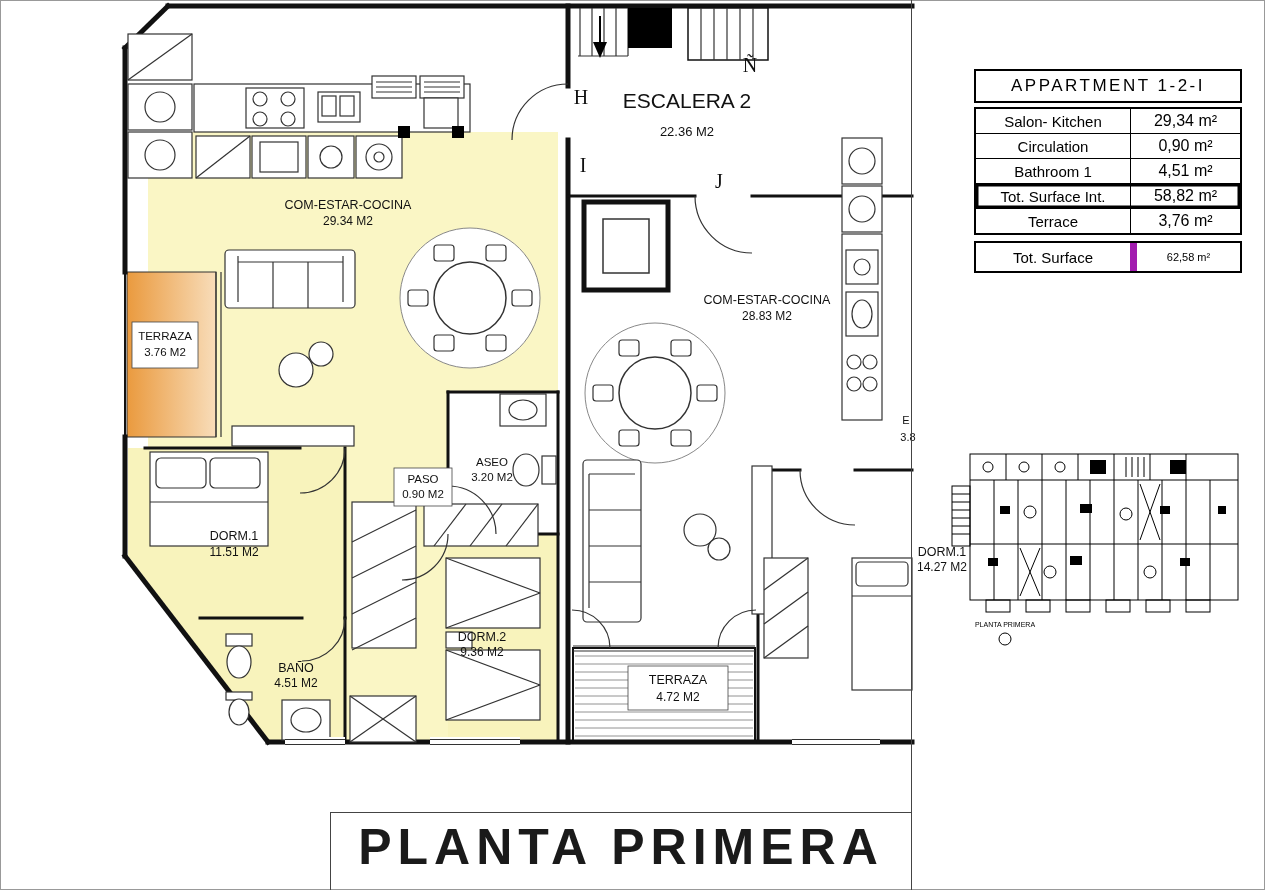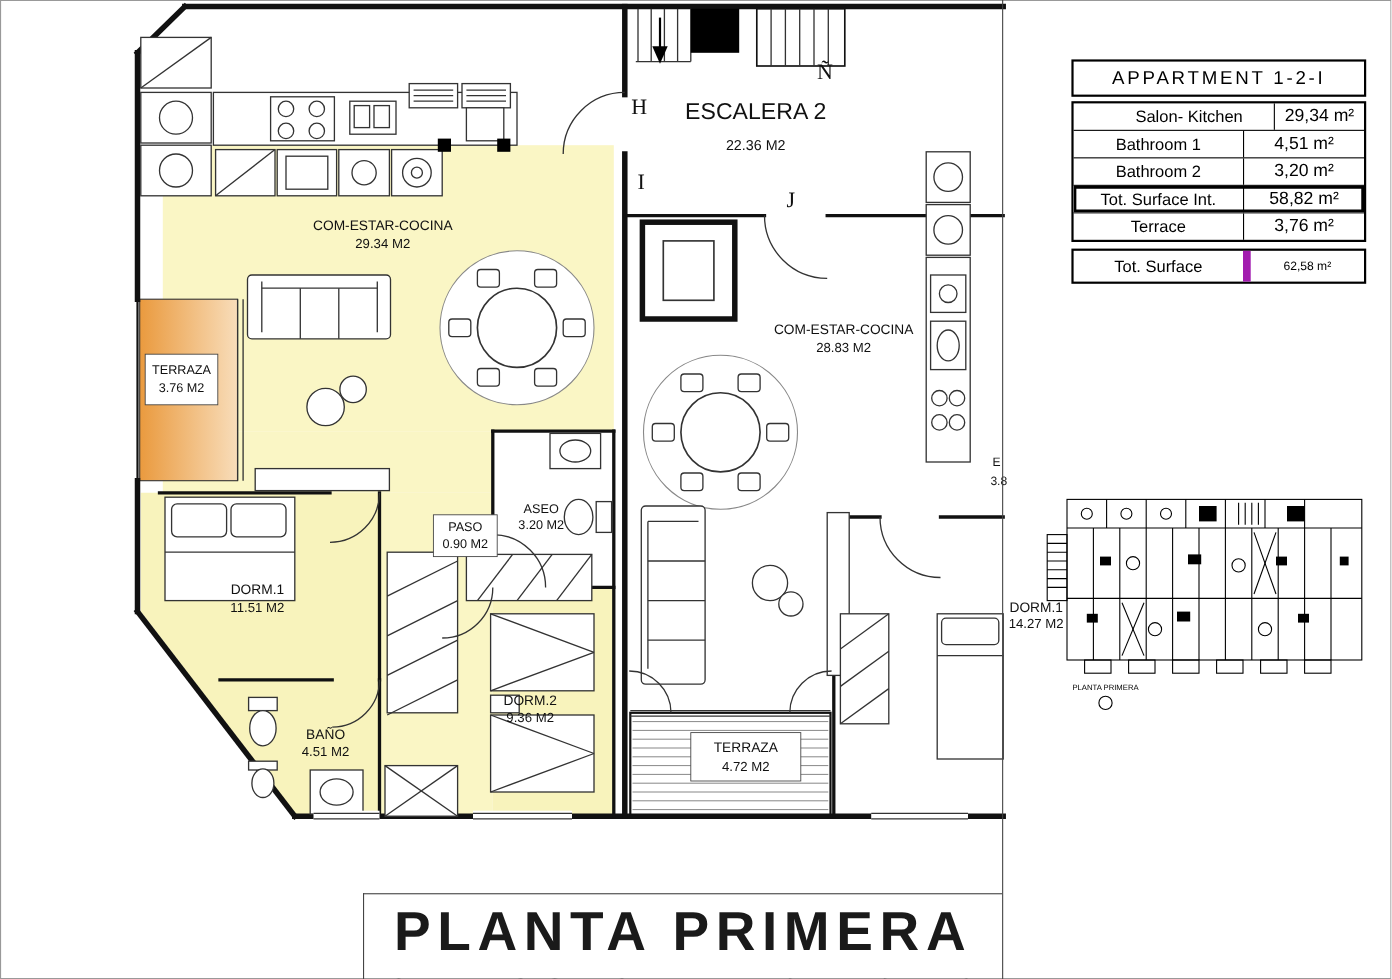--- a/index.html
+++ b/index.html
@@ -23,24 +23,24 @@
   .furn{stroke:#333;stroke-width:1.2;fill:#fff;}
   .furnnf{stroke:#333;stroke-width:1.2;fill:none;}
   .thin{stroke:#333;stroke-width:1.2;fill:none;}
   .hatchline{stroke:#777;stroke-width:.8;}
   .arc{stroke:#333;stroke-width:1.2;fill:none;}
   .labelbox{fill:#fff;stroke:#444;stroke-width:.8;}
 
   
   .summary-table{position:absolute;left:974px;top:54px;width:268px;color:#000;}
   .tbl-header{border:2px solid #000;height:30px;display:flex;align-items:center;justify-content:center;
-              font-size:17px;letter-spacing:2.5px;}
+              font-size:17px;letter-spacing:2.5px;margin-top:15px;}
   .tbl-body{border:2px solid #000;margin-top:4px;}
   .tbl-row{display:flex;height:24px;border-top:1px solid #000;}
-  .tbl-row:first-child{border-top:none;margin-left:28px;}
+  .tbl-row:first-child{border-top:none;}
   .tbl-row .lbl{width:154px;display:flex;align-items:center;justify-content:center;
                 font-size:15px;border-right:1px solid #000;}
   .tbl-row .val{flex:1;display:flex;align-items:center;justify-content:center;font-size:16px;}
   .tbl-row.emph{box-shadow:inset 0 0 0 2.5px #000;}
   .tbl-total{border:2px solid #000;margin-top:6px;height:28px;display:flex;}
   .tbl-total .lbl{width:154px;display:flex;align-items:center;justify-content:center;
                   font-size:15px;border-right:7px solid #a21caf;}
   .tbl-total .val{flex:1;display:flex;align-items:center;justify-content:center;font-size:11px;}
 
   
@@ -402,26 +402,26 @@
 
   
   <div class="summary-table">
     <div class="tbl-header">APPARTMENT 1-2-I</div>
     <div class="tbl-body">
       <div class="tbl-row">
         <div class="lbl">Salon- Kitchen</div>
         <div class="val">29,34 m²</div>
       </div>
       <div class="tbl-row">
+        <div class="lbl">Circulation</div>
+        <div class="val">0,90 m²</div>
+      </div>
+      <div class="tbl-row">
         <div class="lbl">Bathroom 1</div>
         <div class="val">4,51 m²</div>
-      </div>
-      <div class="tbl-row">
-        <div class="lbl">Bathroom 2</div>
-        <div class="val">3,20 m²</div>
       </div>
       <div class="tbl-row emph">
         <div class="lbl">Tot. Surface Int.</div>
         <div class="val">58,82 m²</div>
       </div>
       <div class="tbl-row">
         <div class="lbl">Terrace</div>
         <div class="val">3,76 m²</div>
       </div>
     </div>

